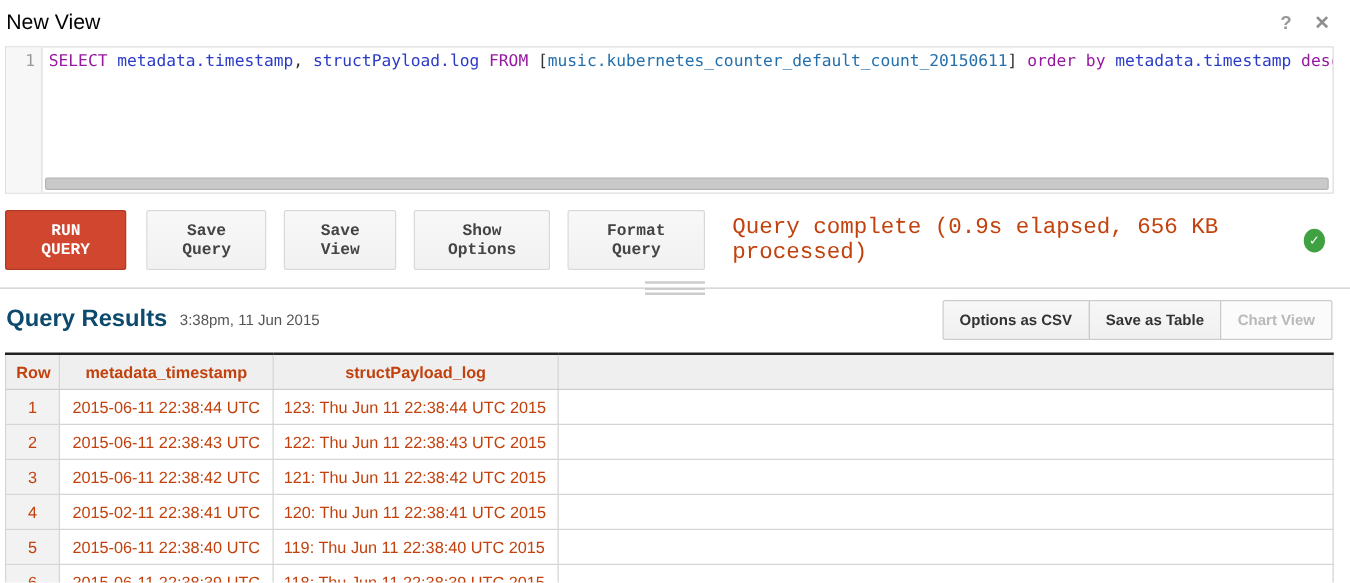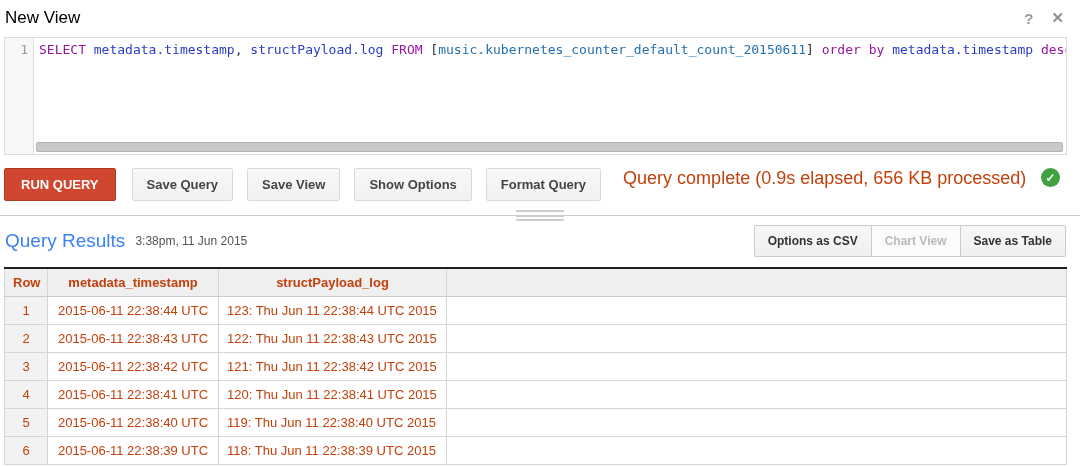--- a/index.html
+++ b/index.html
@@ -22,42 +22,42 @@
   .code { flex: 1; padding: 3px 0 0 5px; overflow: hidden; white-space: pre;
     font-family: "DejaVu Sans Mono", monospace; font-size: 13px; line-height: 17px; color: #333; }
   .tok-keyword { color: #9617A0; }
   .tok-field   { color: #2A3BC8; }
   .tok-table   { color: #2470AE; }
   .tok-plain   { color: #333; }
   .hscroll-thumb { position: absolute; left: 31px; right: 3px; bottom: 2px; height: 10px;
     background: #c9c9c9; border: 1px solid #b4b4b4; border-radius: 2px; cursor: pointer; }
 
   
-  .toolbar { margin: 13px 14px 0 4px; display: flex; align-items: flex-start; }
+  .toolbar { margin: 13px 14px 0 4px; display: flex; align-items: center; font-family: Liberation Mono, monospace; }
   .run-btn { background: #D0462F; border: 1px solid #B13A27; color: #fff;
     font-weight: bold; font-size: 13px; padding: 8px 16px; border-radius: 2px;
     cursor: pointer; margin-right: 16px; font-family: inherit; }
   .gray-btn { background: linear-gradient(#f8f8f8, #f1f1f1); border: 1px solid #d9d9d9;
     color: #444; font-weight: bold; font-size: 13px; padding: 8px 14px; border-radius: 2px;
     cursor: pointer; margin-right: 14px; font-family: inherit; }
   .status-text { margin-left: 8px; font-size: 18px; color: #c2410c; }
   .status-check { margin-left: auto; margin-right: 6px; width: 19px; height: 19px;
     border-radius: 50%; background: #3FA142; color: #fff; font-size: 12px; font-weight: bold;
     display: flex; align-items: center; justify-content: center; }
 
   
   .splitter { margin-top: 14px; height: 1px; background: #ccc; position: relative; }
   .splitter-handle { position: absolute; left: 50%; top: -5px; transform: translateX(-50%);
     width: 48px; height: 11px; background: #fff; display: flex; flex-direction: column;
     justify-content: space-between; cursor: row-resize; }
   .splitter-handle div { height: 2px; background: #ccc; }
 
   
   .results-header { margin: 9px 14px 0 5px; display: flex; align-items: center; }
-  .results-title { font-size: 19px; font-weight: normal; color: #3b82f6; }
+  .results-title { font-size: 19px; font-weight: bold; color: #0c4a6e; }
   .results-timestamp { margin-left: 10px; font-size: 12px; color: #555; }
   .results-actions { margin-left: auto; display: flex; }
   .action-btn { background: linear-gradient(#f7f7f7, #f0f0f0); border: 1px solid #ccc;
     color: #333; font-weight: bold; font-size: 12px; padding: 8px 13px; cursor: pointer;
     margin-left: -1px; font-family: inherit; }
   .action-btn:first-child { border-radius: 2px 0 0 2px; margin-left: 0; }
   .action-btn:last-child { border-radius: 0 2px 2px 0; }
   .action-btn.disabled { background: #fbfbfb; color: #b9b9b9; cursor: default; }
 
   
@@ -111,22 +111,22 @@
       <div></div>
       <div></div>
   </div>
 </div>
 
 <div class="results-header">
   <span class="results-title">Query Results</span>
   <span class="results-timestamp">3:38pm, 11 Jun 2015</span>
   <span class="results-actions" id="results-actions">
       <button class="action-btn">Options as CSV</button>
+      <button class="action-btn">Save as Table</button>
       <button class="action-btn disabled">Chart View</button>
-      <button class="action-btn">Save as Table</button>
     </span>
 </div>
 
 <table class="results-table">
   <thead>
     <tr>
       <th class="col-row">Row</th>
       <th class="col-ts">metadata_timestamp</th>
       <th class="col-log">structPayload_log</th>
       <th class="col-empty"></th>
@@ -146,21 +146,21 @@
         <td class="cell-empty"></td>
       </tr>
       <tr>
         <td class="row-num">3</td>
         <td class="cell-ts">2015-06-11 22:38:42 UTC</td>
         <td class="cell-log">121: Thu Jun 11 22:38:42 UTC 2015</td>
         <td class="cell-empty"></td>
       </tr>
       <tr>
         <td class="row-num">4</td>
-        <td class="cell-ts">2015-06-11 22:38:41 UTC</td>
+        <td class="cell-ts">2015-02-11 22:38:41 UTC</td>
         <td class="cell-log">120: Thu Jun 11 22:38:41 UTC 2015</td>
         <td class="cell-empty"></td>
       </tr>
       <tr>
         <td class="row-num">5</td>
         <td class="cell-ts">2015-06-11 22:38:40 UTC</td>
         <td class="cell-log">119: Thu Jun 11 22:38:40 UTC 2015</td>
         <td class="cell-empty"></td>
       </tr>
       <tr>

